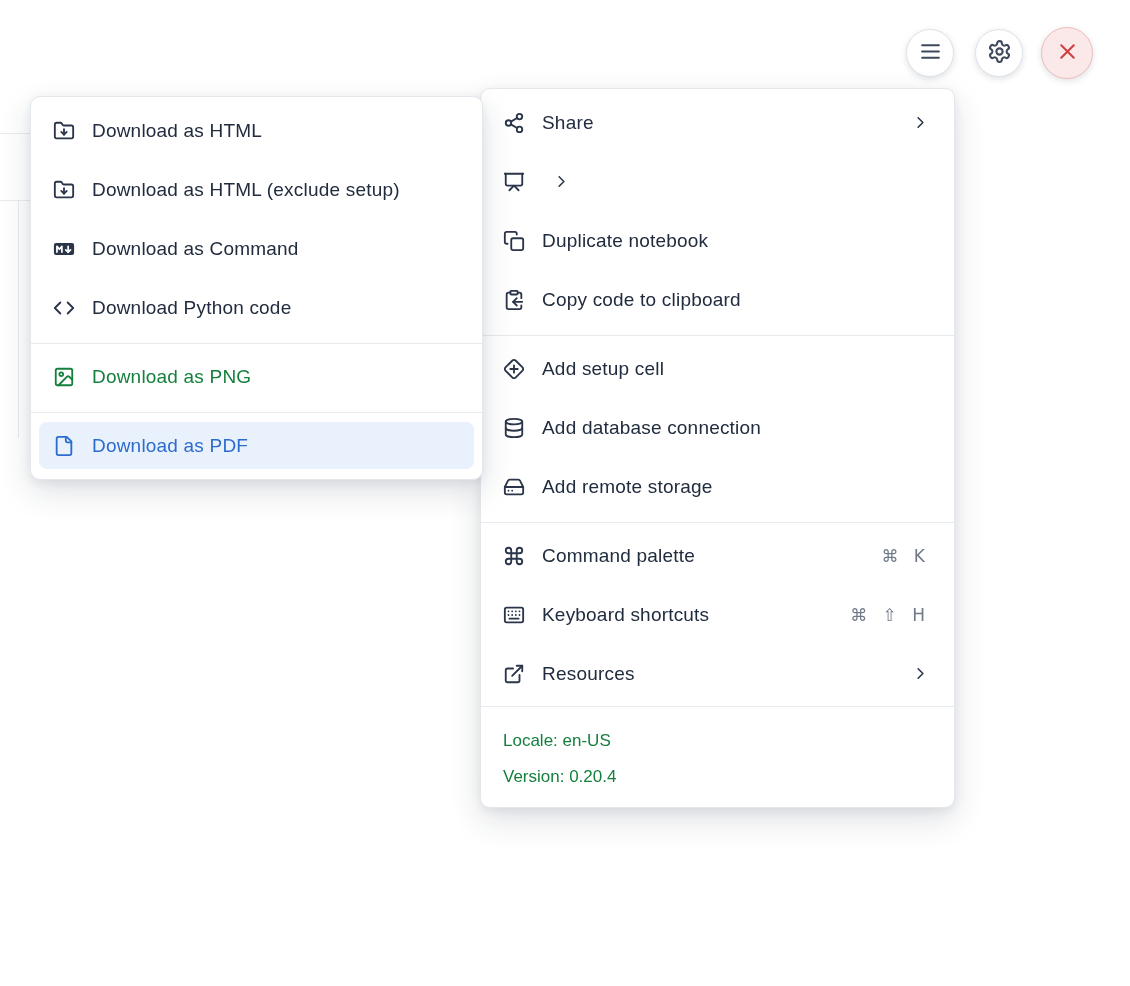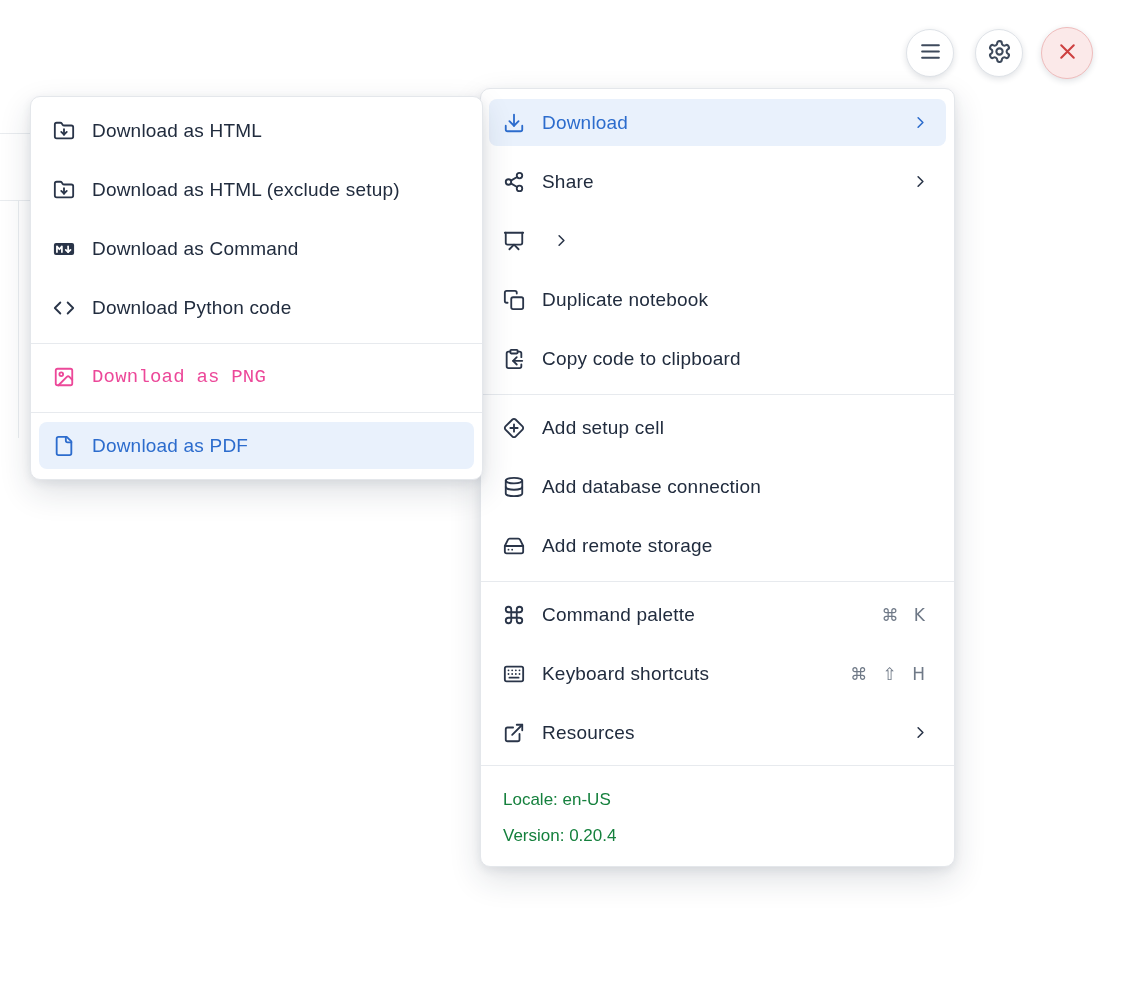--- a/index.html
+++ b/index.html
@@ -44,21 +44,21 @@
   #download-submenu { left:30px; top:96px; width:453px; z-index:10; }
 
   .menu-item {
     display:flex; align-items:center; height:47px;
     padding:0 16px 0 14px; margin-bottom:12px;
     border-radius:8px; cursor:pointer;
     font-size:19px; letter-spacing:.2px; color:#212c3e;
   }
   .menu-items > .menu-item:last-child { margin-bottom:0; }
   .menu-item.highlighted { background:#e9f1fc; color:#2c6ccd; }
-  .menu-item.disabled { color:#ec4899; cursor:default;font-family:Liberation Mono, monospace; }
+  .menu-item.disabled { color:#15803d; cursor:default; }
 
   .mi-icon { width:22px; height:22px; margin-right:17px; flex:none; color:#2a3549; }
   .mi-icon svg { width:22px; height:22px; display:block; }
   .highlighted .mi-icon, .disabled .mi-icon { color:inherit; }
   .mi-label { flex:1; white-space:nowrap; }
   .mi-shortcut {
     color:#6f7987; font-size:17px; letter-spacing:5px;
     font-family:"DejaVu Sans",sans-serif; white-space:nowrap;
   }
   .mi-chevron { width:19px; height:19px; flex:none; color:#2a3549; margin-left:10px; }
@@ -89,35 +89,20 @@
       </svg></span>
 </div>
 <div class="circle-btn" id="btn-close">
   <span><svg viewBox="0 0 24 24" fill="none" stroke="currentColor" stroke-width="2" stroke-linecap="round" stroke-linejoin="round">
         <path d="M18 6 6 18M6 6l12 12"></path>
       </svg></span>
 </div>
 
 <div class="menu" id="main-menu">
   <div class="menu-items" id="main-menu-items">
-      <div class="menu-item highlighted">
-        <span class="mi-icon">
-          <svg viewBox="0 0 24 24" fill="none" stroke="currentColor" stroke-width="2" stroke-linecap="round" stroke-linejoin="round">
-            <path d="M21 15v4a2 2 0 0 1-2 2H5a2 2 0 0 1-2-2v-4"></path>
-            <path d="m7 10 5 5 5-5"></path>
-            <path d="M12 15V3"></path>
-          </svg>
-        </span>
-        <span class="mi-label">Download</span>
-        <span class="mi-chevron">
-          <svg viewBox="0 0 24 24" fill="none" stroke="currentColor" stroke-width="2" stroke-linecap="round" stroke-linejoin="round">
-            <path d="m9 18 6-6-6-6"></path>
-          </svg>
-        </span>
-      </div>
       <div class="menu-item">
         <span class="mi-icon">
           <svg viewBox="0 0 24 24" fill="none" stroke="currentColor" stroke-width="2" stroke-linecap="round" stroke-linejoin="round">
             <circle cx="18" cy="5" r="3"></circle>
             <circle cx="6" cy="12" r="3"></circle>
             <circle cx="18" cy="19" r="3"></circle>
             <path d="m8.59 13.51 6.83 3.98M15.41 6.51l-6.82 3.98"></path>
           </svg>
         </span>
         <span class="mi-label">Share</span>

